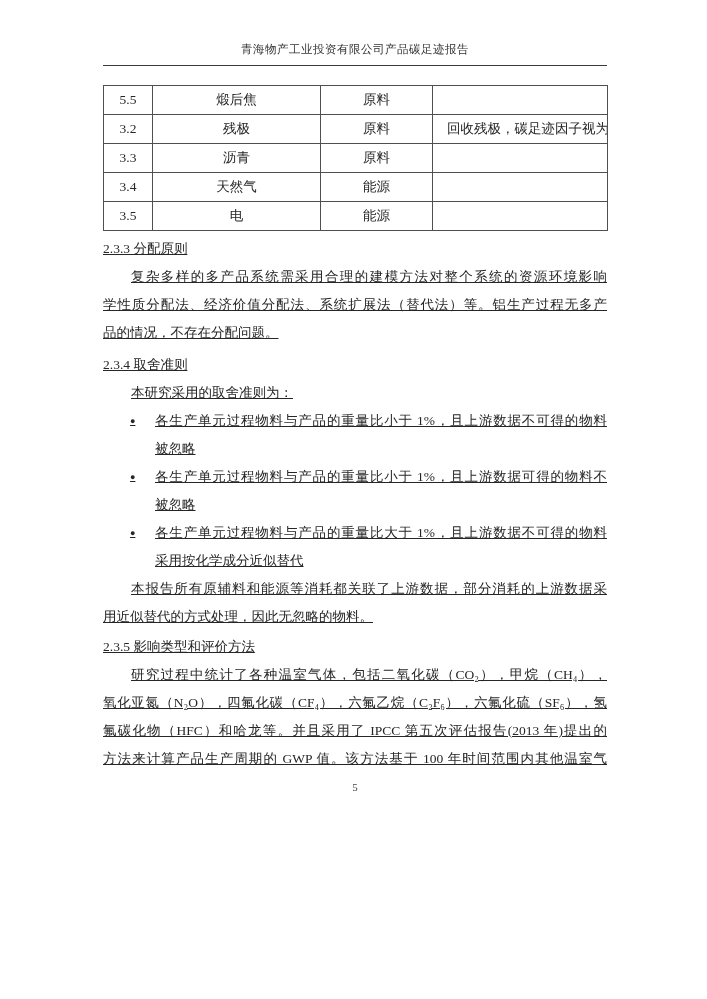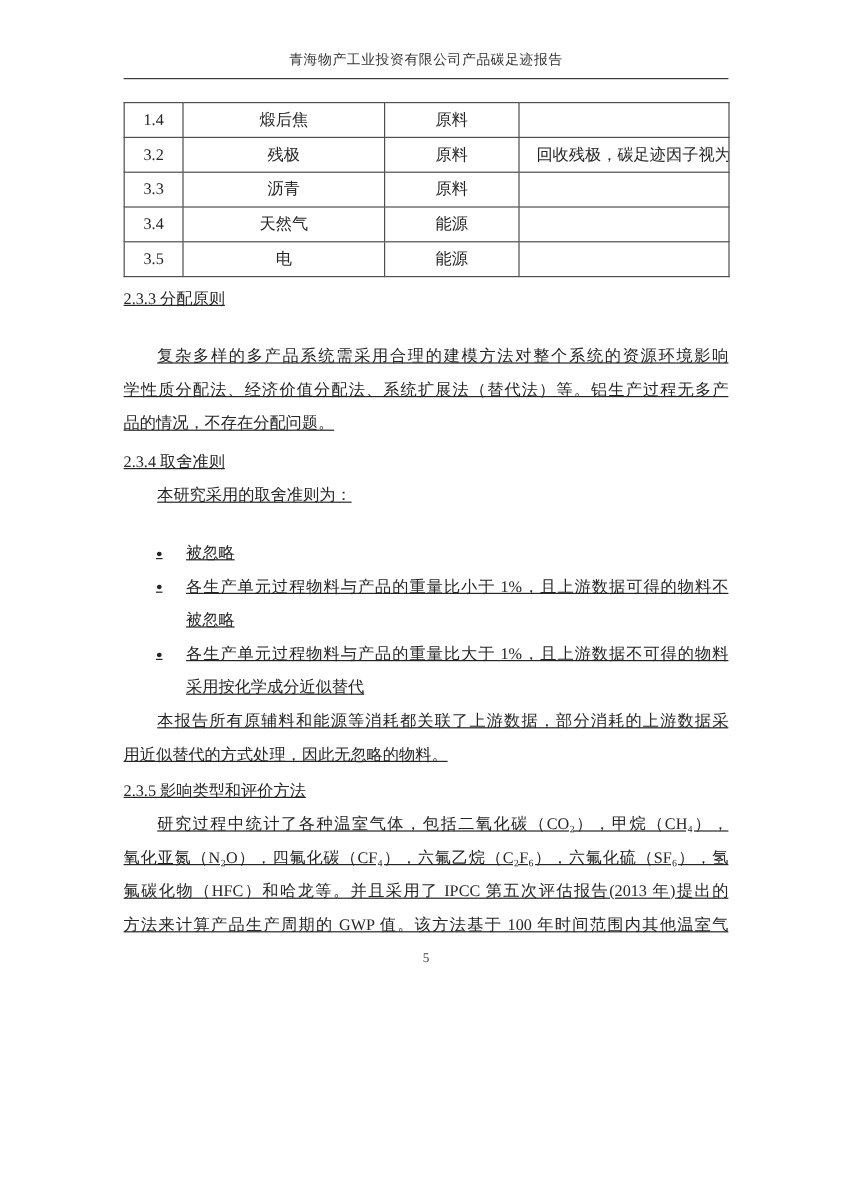--- a/index.html
+++ b/index.html
@@ -47,21 +47,21 @@
   
   .content{
     margin:0 0 0 103px;
     width:504px;
     font-size:13.5px;
     line-height:28px;
     text-decoration:underline;
   }
   .h{margin-top:4px;}
   .h235{margin-top:2px;}
-  .mt6{margin-top:20px;}
+  .mt6{margin-top:0;}
   .jline{text-align:justify;text-align-last:justify;}
   .lline{text-align:left;}
   .ind{padding-left:28px;}
   .bullet{display:flex;align-items:flex-start;}
   .bullet .dot{
     margin-left:27px;
     width:25px;
     flex:0 0 25px;
     font-size:9px;
     line-height:28px;
@@ -88,21 +88,21 @@
 
   <table class="materials">
     <colgroup>
       <col style="width:49px">
         <col style="width:168px">
         <col style="width:112px">
         <col style="width:175px">
     </colgroup>
     <tbody>
       <tr>
-        <td>1.4</td>
+        <td>5.5</td>
         <td>煅后焦</td>
         <td>原料</td>
         <td class="remark"></td>
       </tr>
       <tr>
         <td>3.2</td>
         <td>残极</td>
         <td>原料</td>
         <td class="remark">回收残极，碳足迹因子视为0</td>
       </tr>
@@ -136,20 +136,21 @@
       <div class="lline">品的情况，不存在分配问题。</div>
     </div>
 
     <div class="h">2.3.4 取舍准则</div>
     <div class="lline ind">本研究采用的取舍准则为：</div>
 
     <div class="mt6">
       <div class="bullet">
         <span class="dot">●</span>
         <div class="btext">
+          <div class="jline">各生产单元过程物料与产品的重量比小于 1%，且上游数据不可得的物料</div>
           <div class="lline">被忽略</div>
         </div>
       </div>
       <div class="bullet">
         <span class="dot">●</span>
         <div class="btext">
           <div class="jline">各生产单元过程物料与产品的重量比小于 1%，且上游数据可得的物料不</div>
           <div class="lline">被忽略</div>
         </div>
       </div>

